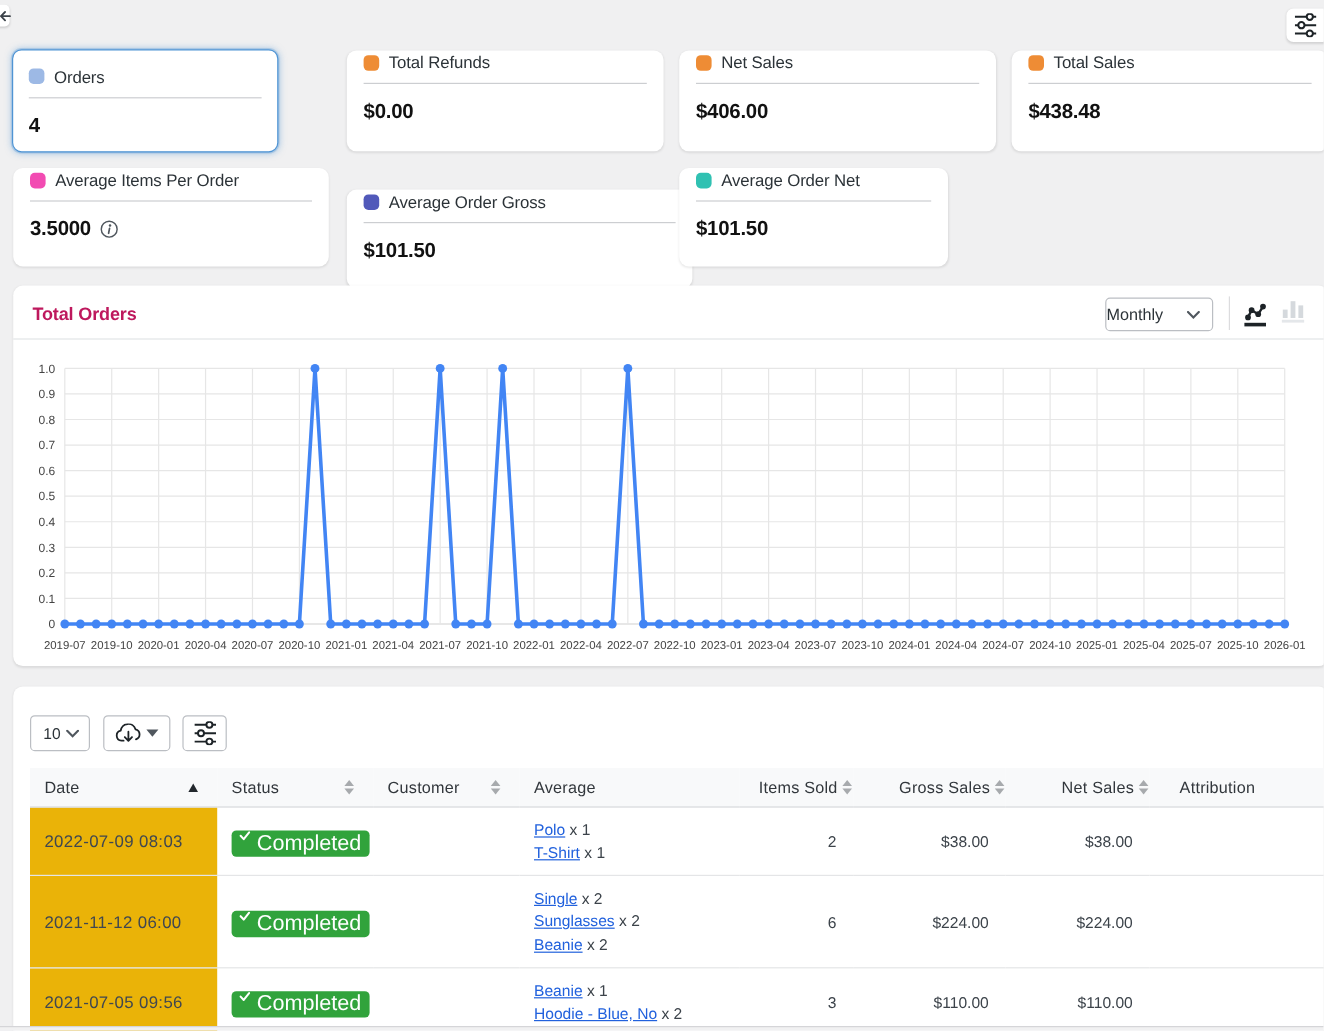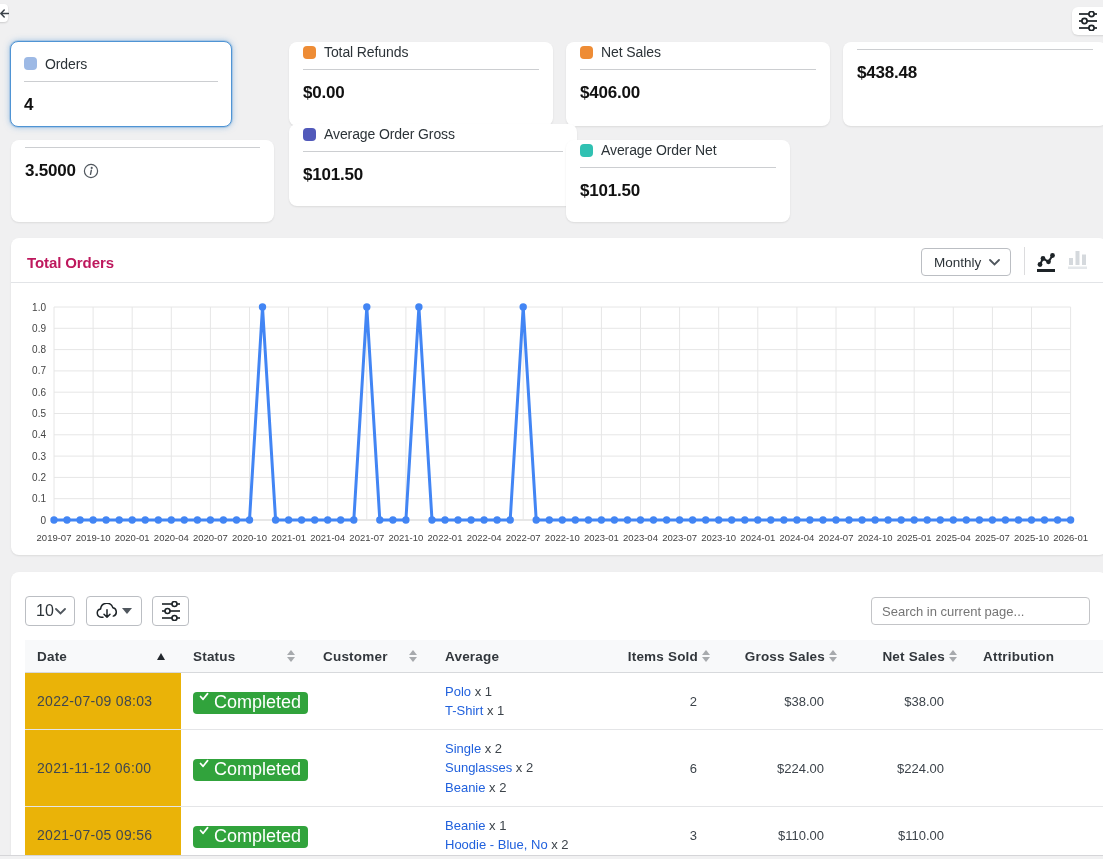--- a/index.html
+++ b/index.html
@@ -10,25 +10,25 @@
 .chip{width:13px;height:13px;border-radius:4px;margin-right:8px;flex:0 0 auto}
 .slab{font-size:14px;color:#2c3338;letter-spacing:-.1px}
 .sdiv{border-bottom:1px solid #ccced1;margin-top:7px}
 .sval{margin-top:13px;font-size:17px;font-weight:bold;color:#111;letter-spacing:-.2px;display:flex;align-items:center}
 .sel{border:1.5px solid #4f94d4;box-shadow:0 0 0 1px rgba(79,148,212,.25),0 0 6px rgba(79,148,212,.55);padding:12px 13px 0 13px}
 .chead{position:absolute;left:0;top:0;right:0;height:45px;border-bottom:1px solid #e2e4e7;display:flex;align-items:center}
 .ctitle{font-size:15px;font-weight:bold;color:#be185d;margin-left:16px;margin-top:5px;letter-spacing:-.1px}
 .select{display:flex;align-items:center;justify-content:space-between;border:1px solid #bbbec3;border-radius:4px;background:#fff;color:#2c3338;font-size:13.5px}
 th,td{font-size:13px}
 table{border-collapse:collapse;table-layout:fixed}
-thead th{background:#f8f9fa;font-weight:bold;color:#32373c;height:32px;text-align:left;padding:0 0 0 12px;border-bottom:1px solid #d7d9dc;font-size:13.5px;letter-spacing:.2px}
+thead th{background:#f8f9fa;font-weight:normal;color:#32373c;height:32px;text-align:left;padding:0 0 0 12px;border-bottom:1px solid #d7d9dc;font-size:13.5px;letter-spacing:.2px}
 td{border-bottom:1px solid #e4e5e7;vertical-align:middle;padding:0 0 0 12px;color:#3c434a}
 .num{text-align:right;padding:0 14px 0 0}
 .datec{background:#eab308;font-size:14px;color:#404750;letter-spacing:.3px}
-a{color:#2161dd;}
+a{color:#2161dd;text-decoration:underline}
 .badge{display:inline-flex;align-items:flex-start;background:#31a33c;color:#fff;border-radius:4px;height:22px;padding:0 7px 0 6px;font-size:18px}
 .hw{display:flex;align-items:center;justify-content:space-between;height:32px;white-space:nowrap}
 .hwr{justify-content:flex-end}
 .sorts{display:inline-flex;flex-direction:column;row-gap:2px}
 .tri{width:0;height:0;border-left:4px solid transparent;border-right:4px solid transparent}
 .tu{border-bottom:5px solid #a7aaad}
 .td2{border-top:5px solid #a7aaad}
 </style></head>
 <body>
 
@@ -67,54 +67,62 @@
 </div>
 <div class="card scard" style="left:566px;top:42px;width:264px;height:84px">
   <div class="srow">
       <span class="chip" style="background:#ee8c35"></span>
       <span class="slab">Net Sales</span>
     </div>
   <div class="sdiv"></div>
     <div class="sval">$406.00</div>
 </div>
 <div class="card scard" style="left:843px;top:42px;width:264px;height:84px">
+  <div class="srow">
+      <span class="chip" style="background:#ee8c35"></span>
+      <span class="slab">Total Sales</span>
+    </div>
   <div class="sdiv"></div>
     <div class="sval">$438.48</div>
 </div>
 
 <div class="card scard" style="left:11px;top:140px;width:263px;height:82px">
+  <div class="srow">
+      <span class="chip" style="background:#f24bb2"></span>
+      <span class="slab">Average Items Per Order</span>
+    </div>
   <div class="sdiv"></div>
   <div class="sval">3.5000&nbsp;<svg width="16" height="16" viewBox="0 0 16 16" style="margin-left:3px">
         <circle cx="8" cy="8" r="6.6" fill="none" stroke="#50575e" stroke-width="1.2"></circle>
         <circle cx="8.7" cy="4.9" r="1.05" fill="#50575e"></circle>
         <path d="M8.3 7.3L7.5 11.4" stroke="#50575e" stroke-width="1.4" stroke-linecap="round" fill="none"></path>
       </svg></div>
 </div>
-<div class="card scard" style="left:289px;top:124px;width:288px;height:82px">
+<div class="card scard" style="left:289px;top:158px;width:288px;height:82px">
   <div class="srow">
       <span class="chip" style="background:#5159ba"></span>
       <span class="slab">Average Order Gross</span>
     </div>
   <div class="sdiv"></div>
     <div class="sval">$101.50</div>
 </div>
 <div class="card scard" style="left:566px;top:140px;width:224px;height:82px">
   <div class="srow">
       <span class="chip" style="background:#30c1b2"></span>
       <span class="slab">Average Order Net</span>
     </div>
   <div class="sdiv"></div>
     <div class="sval">$101.50</div>
 </div>
 
 <div class="card" style="left:11px;top:238px;width:1096px;height:317px;border-radius:8px">
   <div class="chead">
     <div class="ctitle">Total Orders</div>
     <div style="position:absolute;left:910px;top:10px;width:90px;height:28px" class="select">
-      <span style="margin-left:12px">Monthly</span>
+      <span style="">Monthly</span>
       <svg width="11" height="7" viewBox="0 0 11 7" style="margin-right:10px">
           <path d="M1 1l4.5 4.5L10 1" stroke="#50575e" stroke-width="1.8" fill="none" stroke-linecap="round"></path>
         </svg>
     </div>
     <div style="position:absolute;left:1012.5px;top:9px;width:1px;height:28px;background:#dcdcde"></div>
     <svg style="position:absolute;left:1026px;top:14px" width="19" height="19" viewBox="0 0 19 19">
       <polyline points="3,12.5 6,6.5 11.5,9.8 15.5,3.5" fill="none" stroke="#1d2327" stroke-width="2"></polyline>
       <g fill="#1d2327">
           <circle cx="3" cy="12.5" r="2.4"></circle>
           <circle cx="6" cy="6.5" r="2.4"></circle>
@@ -289,21 +297,21 @@
         <circle cx="1020.5" cy="237.0" r="3.7"></circle>
         <circle cx="1033.5" cy="237.0" r="3.7"></circle>
         <circle cx="1046.6" cy="237.0" r="3.7"></circle>
         <circle cx="1059.6" cy="237.0" r="3.7"></circle>
       </g>
   </svg>
 </div>
 
 <div class="card" style="left:11px;top:572px;width:1096px;height:400px;border-radius:8px">
 
-  <div class="select" style="position:absolute;left:14px;top:24px;width:50px;height:30px;font-size:16px">
+  <div class="select" style="position:absolute;left:14px;top:24px;width:50px;height:30px;font-size:13px">
       <span style="margin-left:10px">10</span>
       <svg width="11" height="7" viewBox="0 0 11 7" style="margin-right:8px">
         <path d="M1 1l4.5 4.5L10 1" stroke="#50575e" stroke-width="1.8" fill="none" stroke-linecap="round"></path>
       </svg>
     </div>
   <div class="select" style="position:absolute;left:75px;top:24px;width:56px;height:30px">
     <svg width="22" height="17" viewBox="0 0 22 17" style="margin-left:9px">
         <path d="M7 14.2H5.2A4.2 4.2 0 0 1 4.6 5.9a6.3 6.3 0 0 1 12.3-1.1 4.3 4.3 0 0 1 .4 8.3" fill="none" stroke="#1d2327" stroke-width="1.5" stroke-linecap="round" stroke-linejoin="round"></path>
         <path d="M11 6.8v7.4M8 11.2l3 3.1 3-3.1" fill="none" stroke="#1d2327" stroke-width="1.5" stroke-linecap="round" stroke-linejoin="round"></path>
       </svg>
@@ -314,21 +322,20 @@
         <g stroke="#1d2327" stroke-width="1.6" fill="#fff">
     <line x1="0" y1="3" x2="18" y2="3"></line>
           <circle cx="12.5" cy="3" r="2.5"></circle>
     <line x1="0" y1="10" x2="18" y2="10"></line>
           <circle cx="5.5" cy="10" r="2.5"></circle>
     <line x1="0" y1="17" x2="18" y2="17"></line>
           <circle cx="12.5" cy="17" r="2.5"></circle>
     </g>
       </svg>
   </div>
-  <input style="position: absolute; left: 860px; top: 25px; width: 219px; height: 28px; border: 1px solid rgb(195, 196, 199); border-radius: 4px; font-size: 13px; padding: 0px 10px; color: rgb(44, 51, 56); font-family: &quot;Liberation Sans&quot;, sans-serif;" placeholder="Search in current page...">
 
   <table style="position:absolute;left:14px;top:68px;width:1082px">
     <colgroup>
         <col style="width:156px">
         <col style="width:130px">
         <col style="width:122px">
         <col style="width:183px">
         <col style="width:95px">
         <col style="width:127px">
         <col style="width:120px">

